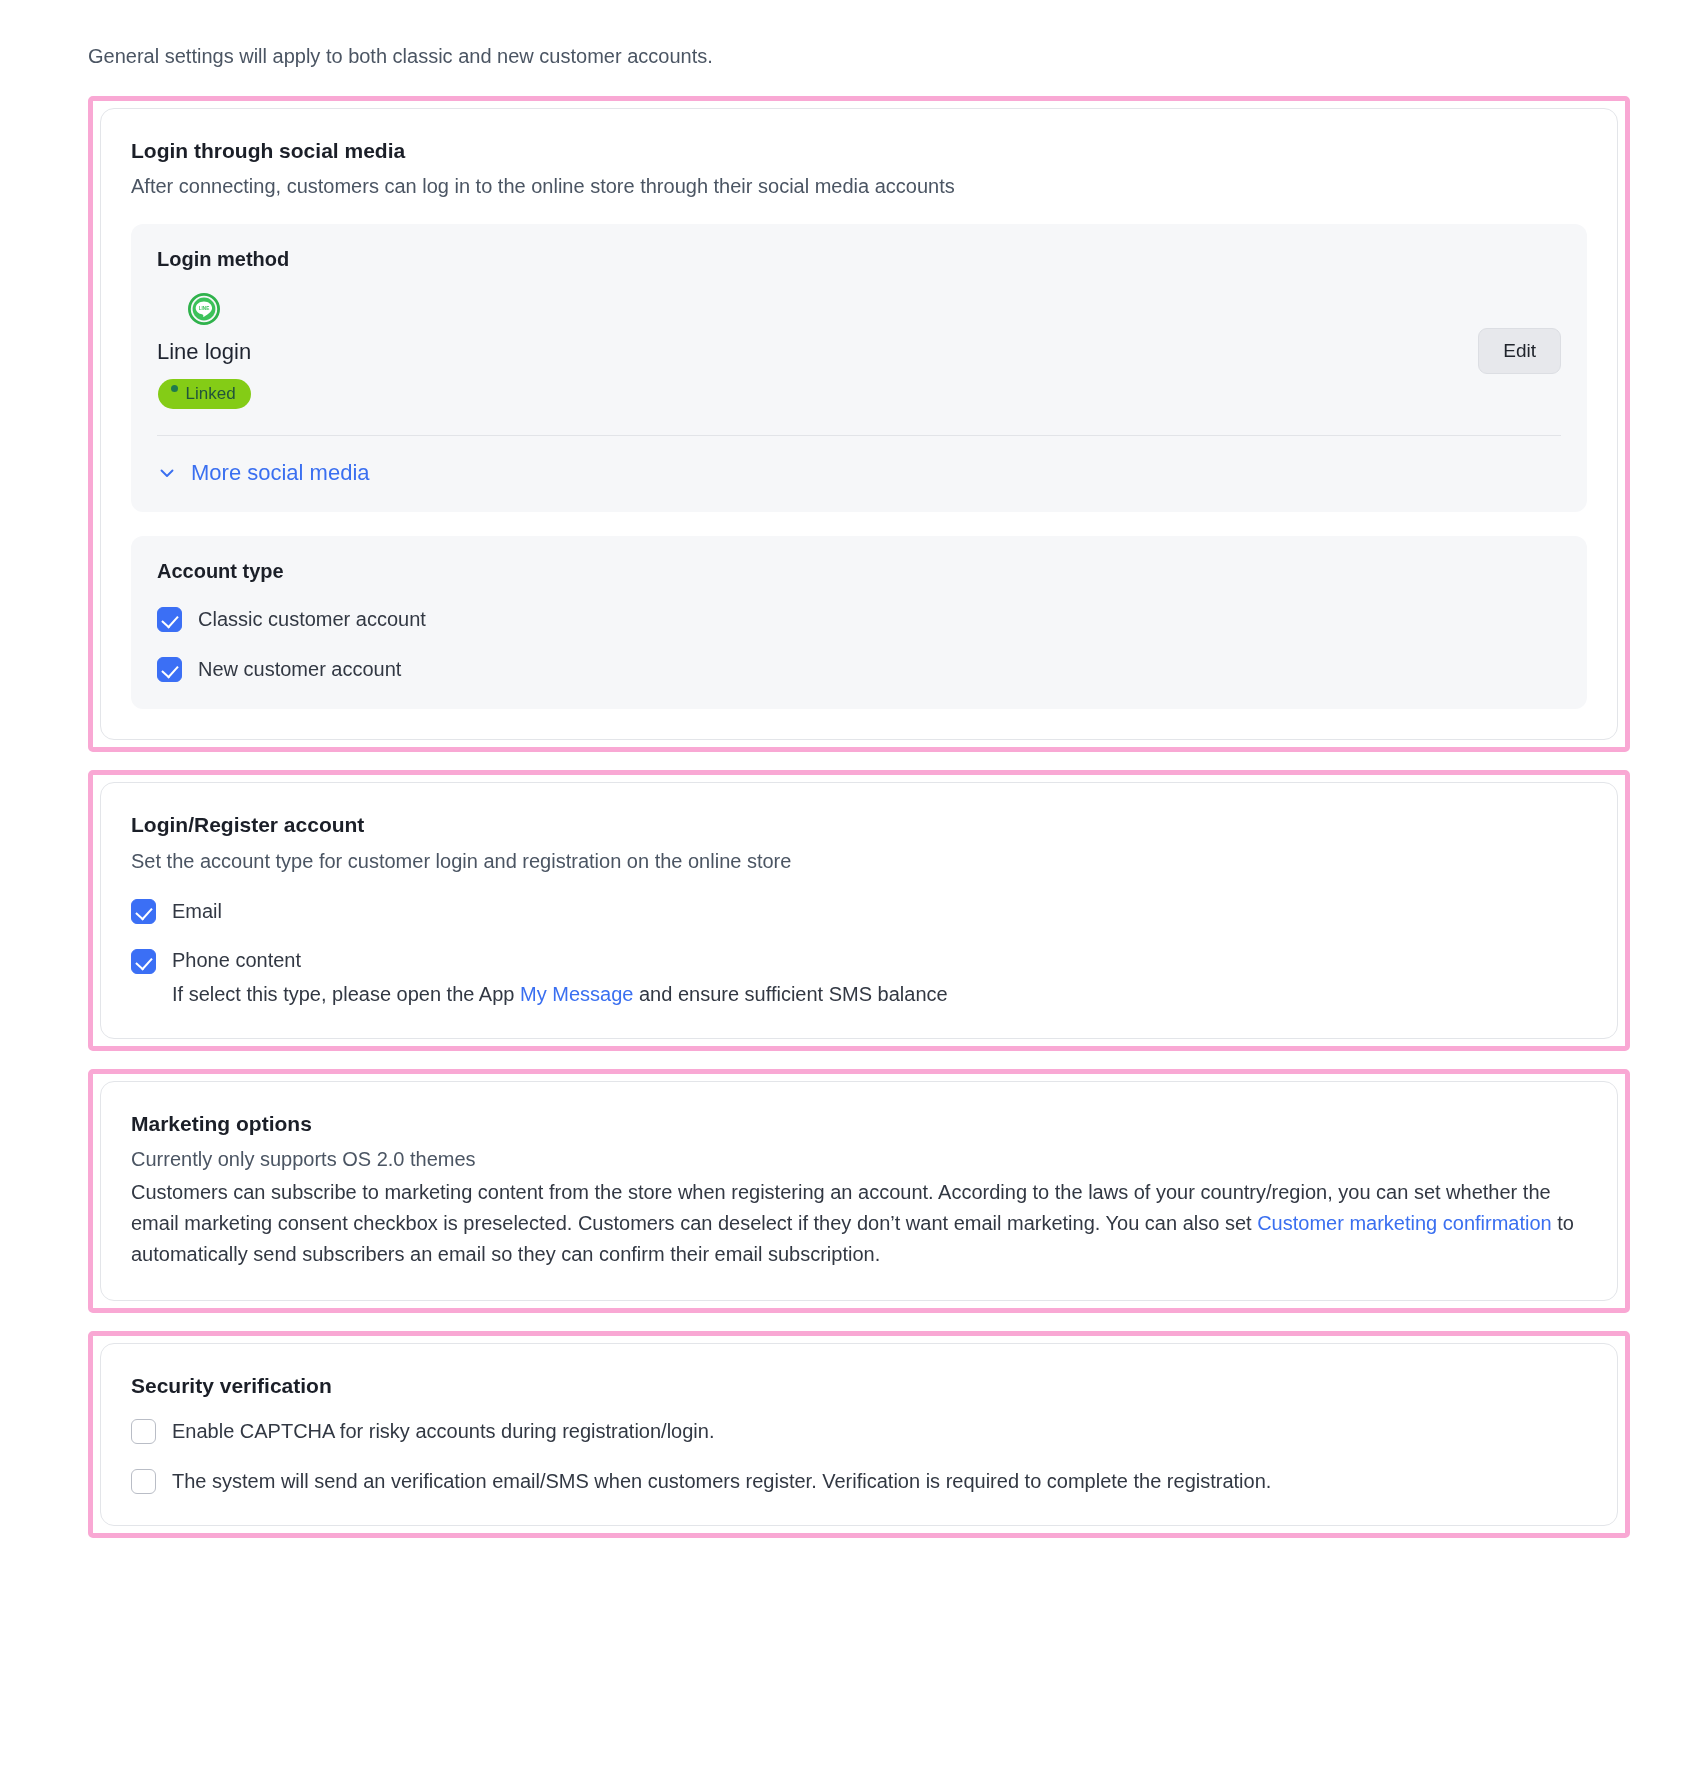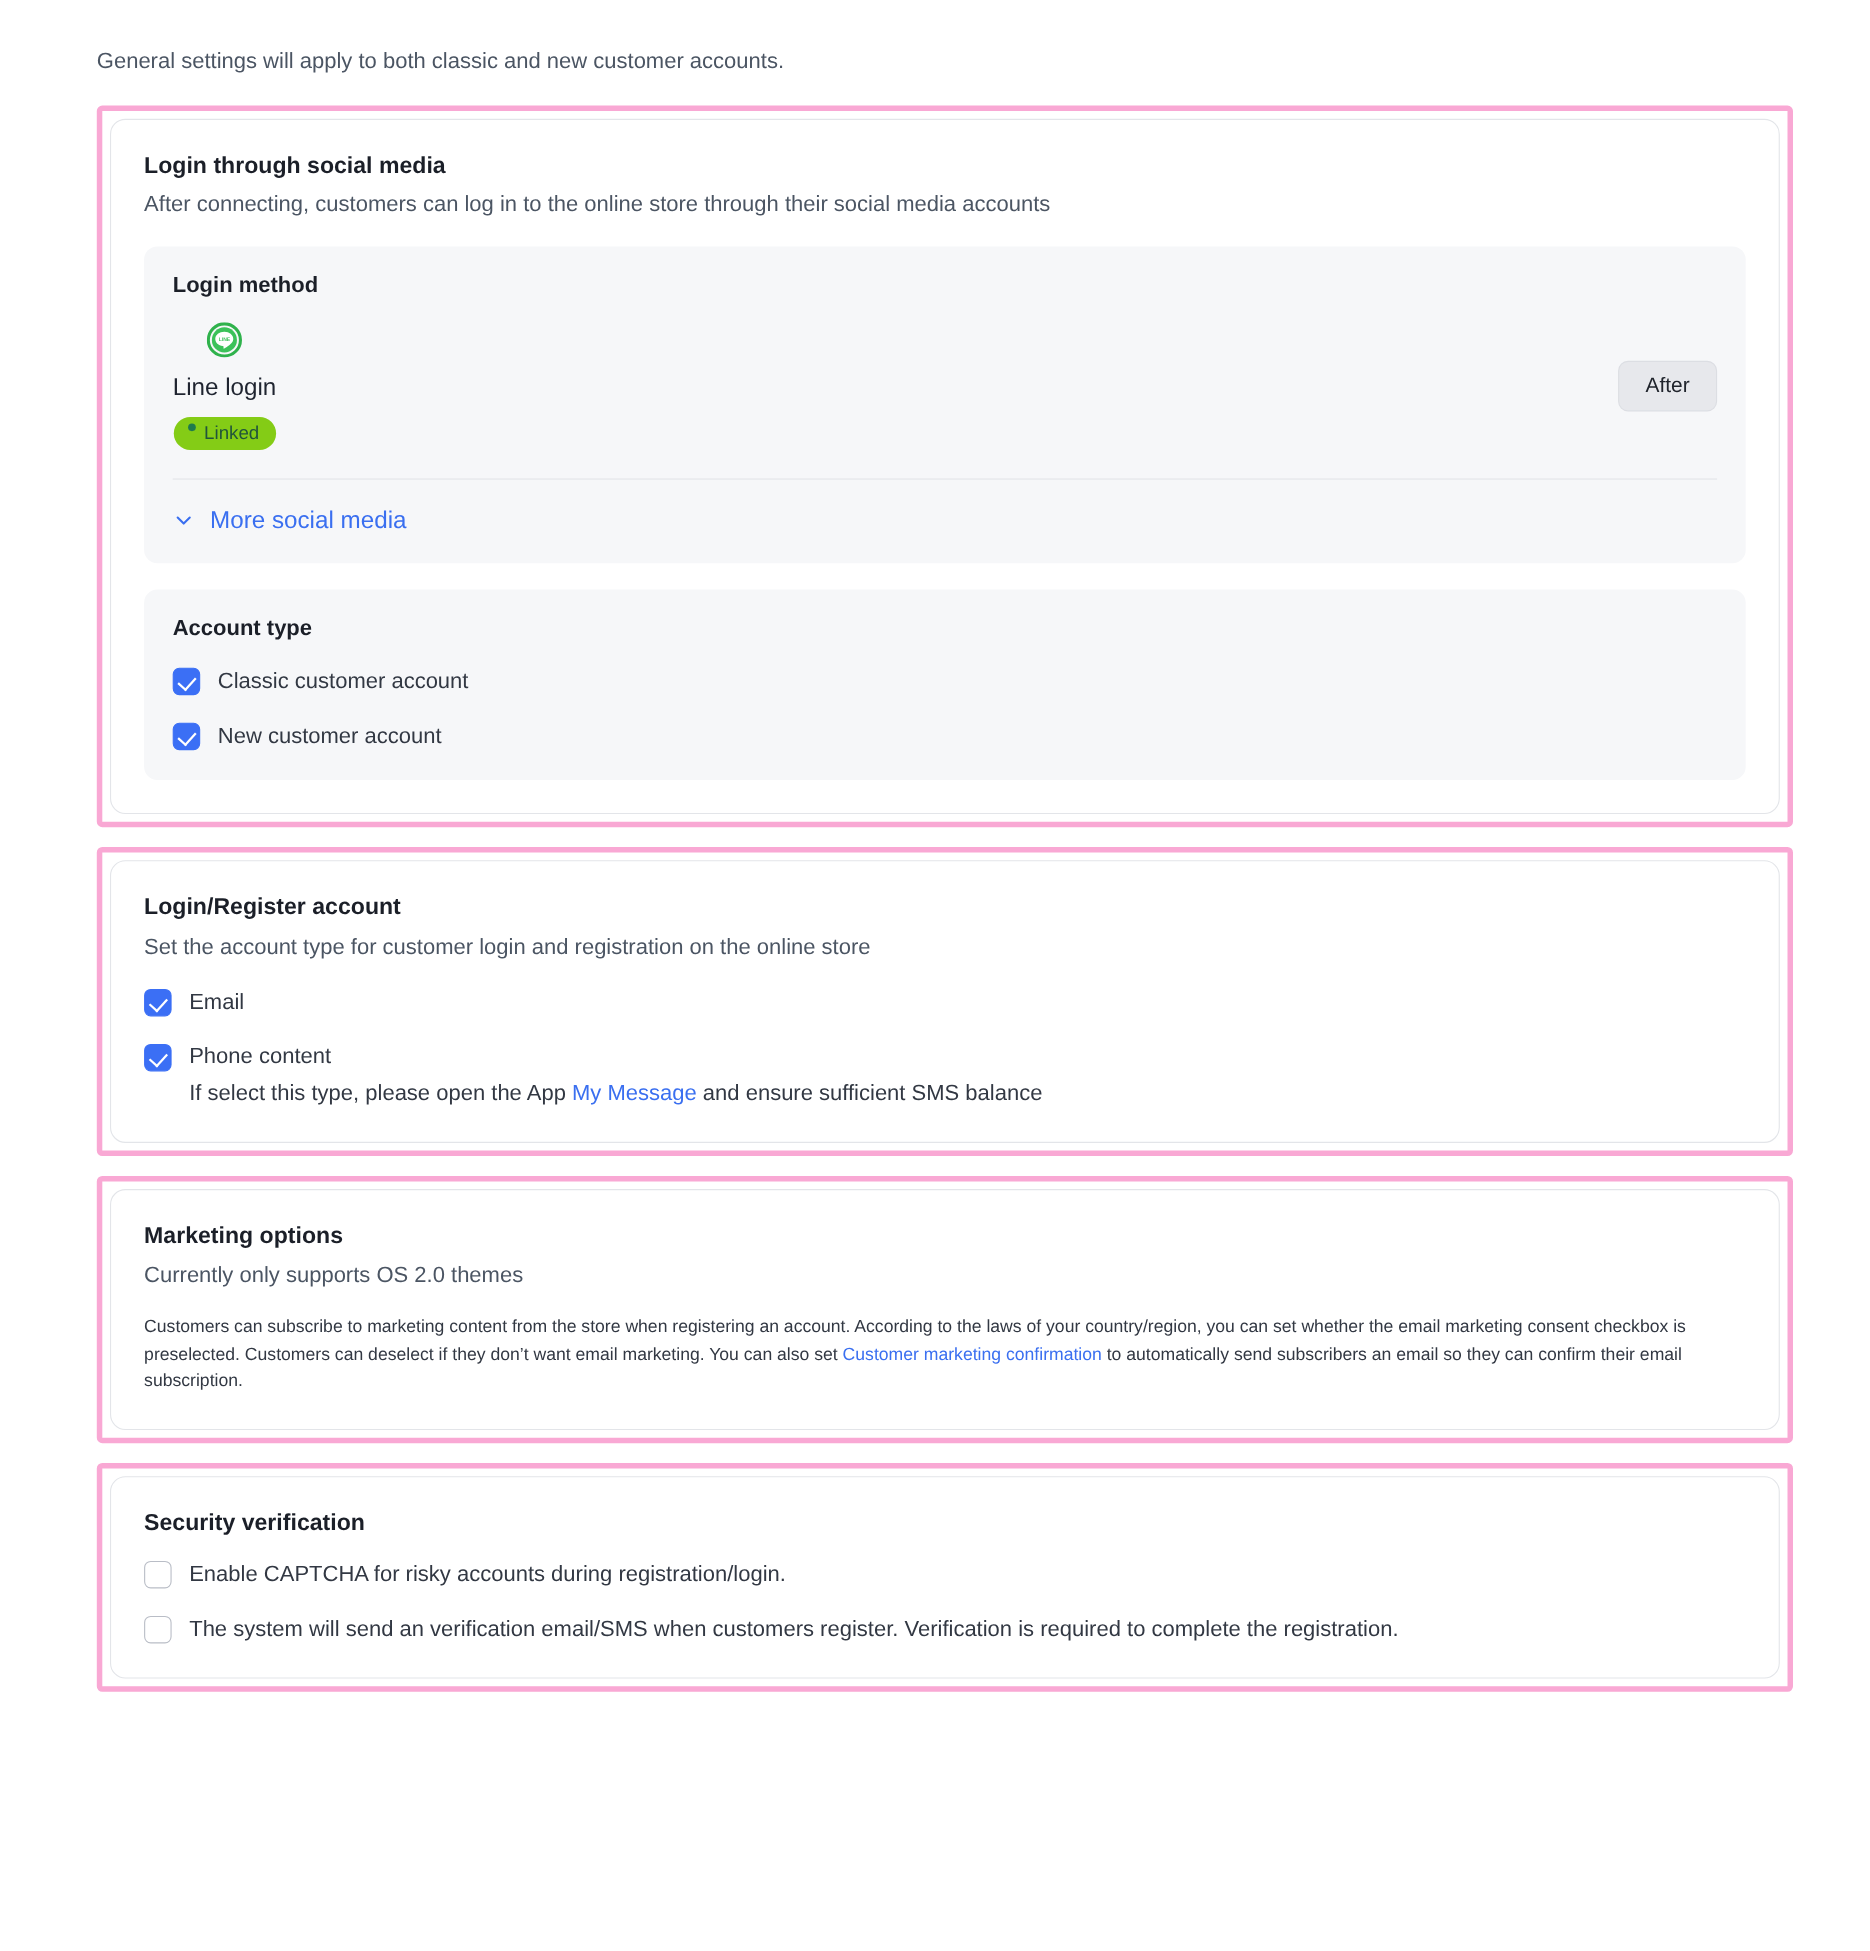--- a/index.html
+++ b/index.html
@@ -174,24 +174,24 @@
   }
   .cbox.unchecked {
     background: #ffffff;
     border: 1.6px solid #b9bdc6;
   }
 
   .link { color: #3a6ff0; }
   .link.mar { color: #3a6ff0; }
 
   .para {
-    font-size: 16px;
+    font-size: 20px;
     color: #323843;
     line-height: 1.55;
-    margin-top: 22px;
+    margin-top: 4px;
     max-width: 1470px;
   }
 </style>
 </head>
 <body>
 
 <div class="page">
 
   <div>
     <div class="page-subtitle">General settings will apply to both classic and new customer accounts.</div>
@@ -214,21 +214,21 @@
                 <path d="M16 8.6c-4.6 0-8.3 2.9-8.3 6.5 0 3.2 2.9 5.9 6.8 6.4.27.06.63.18.72.41.08.21.05.54.03.75l-.12.7c-.03.21-.16.81.72.44.88-.37 4.73-2.78 6.45-4.76 1.19-1.3 1.76-2.62 1.76-3.94 0-3.6-3.7-6.5-8.06-6.5z" fill="#ffffff"></path>
                 <text x="16" y="16.9" font-size="4.6" font-family="'Liberation Sans', sans-serif" font-weight="700" fill="#3cc25a" text-anchor="middle">LINE</text>
               </svg>
             </span>
             <span class="method-name">Line login</span>
             <span class="badge">
               <span class="dot"></span>
               <span>Linked</span>
             </span>
           </div>
-          <button class="edit-btn">After</button>
+          <button class="edit-btn">Edit</button>
         </div>
 
         <div class="divider"></div>
 
         <div class="more-row">
           <span>
             <svg class="chev" viewBox="0 0 20 20" aria-hidden="true">
               <path d="M4.5 7.5 L10 13 L15.5 7.5" fill="none" stroke="#3a6ff0" stroke-width="1.9" stroke-linecap="round" stroke-linejoin="round"></path>
             </svg>
           </span>

